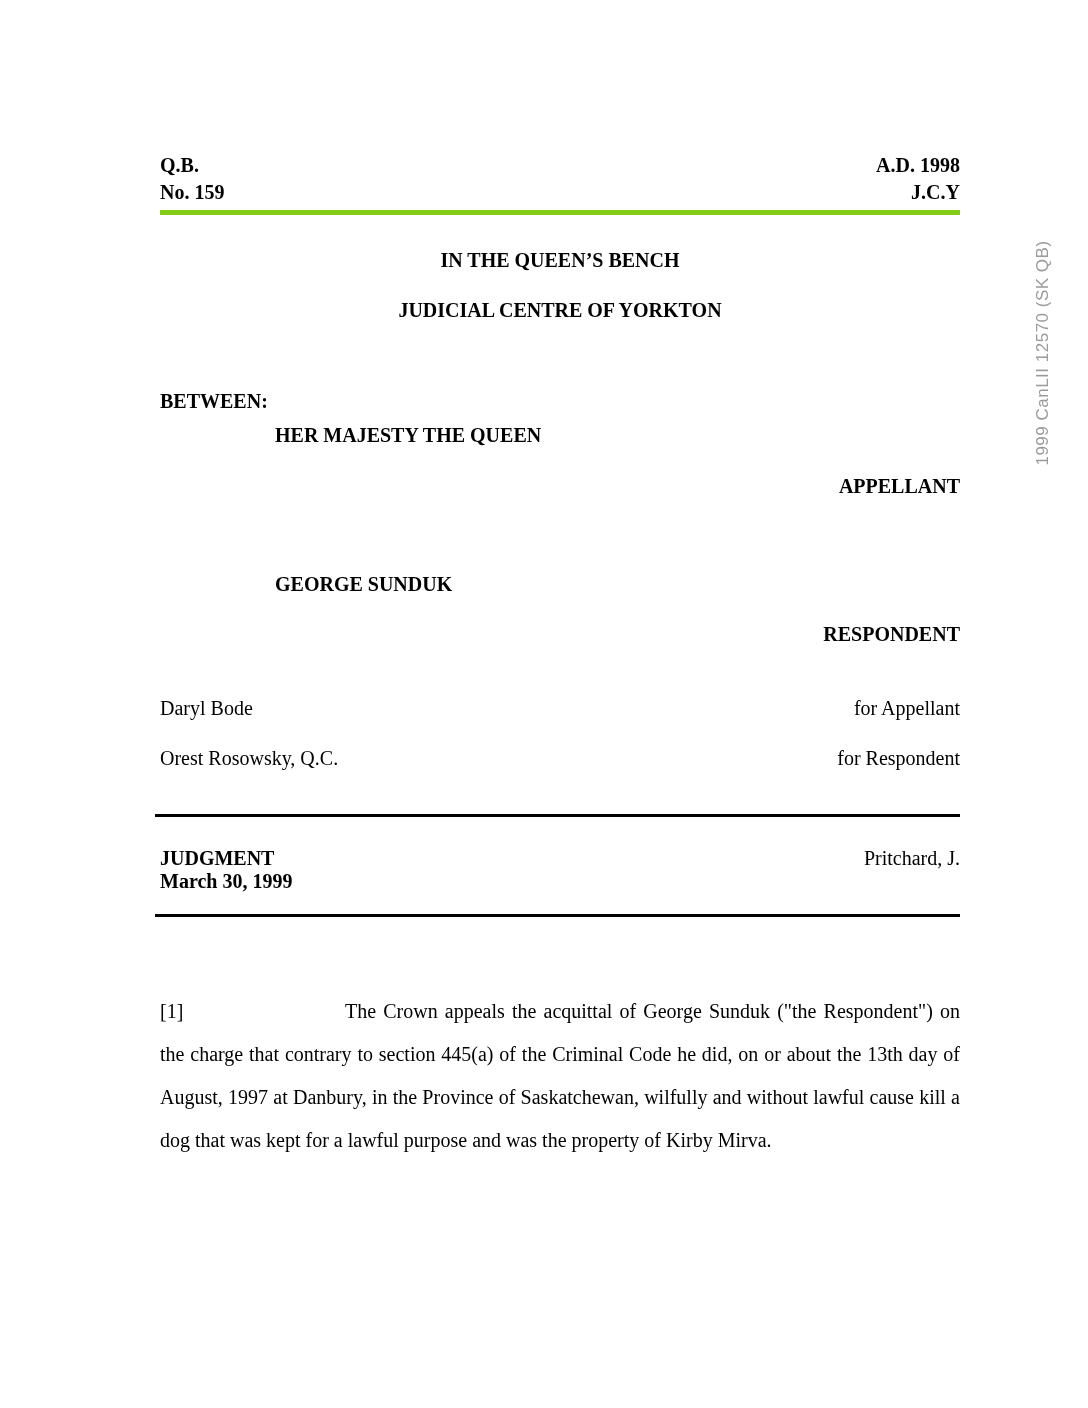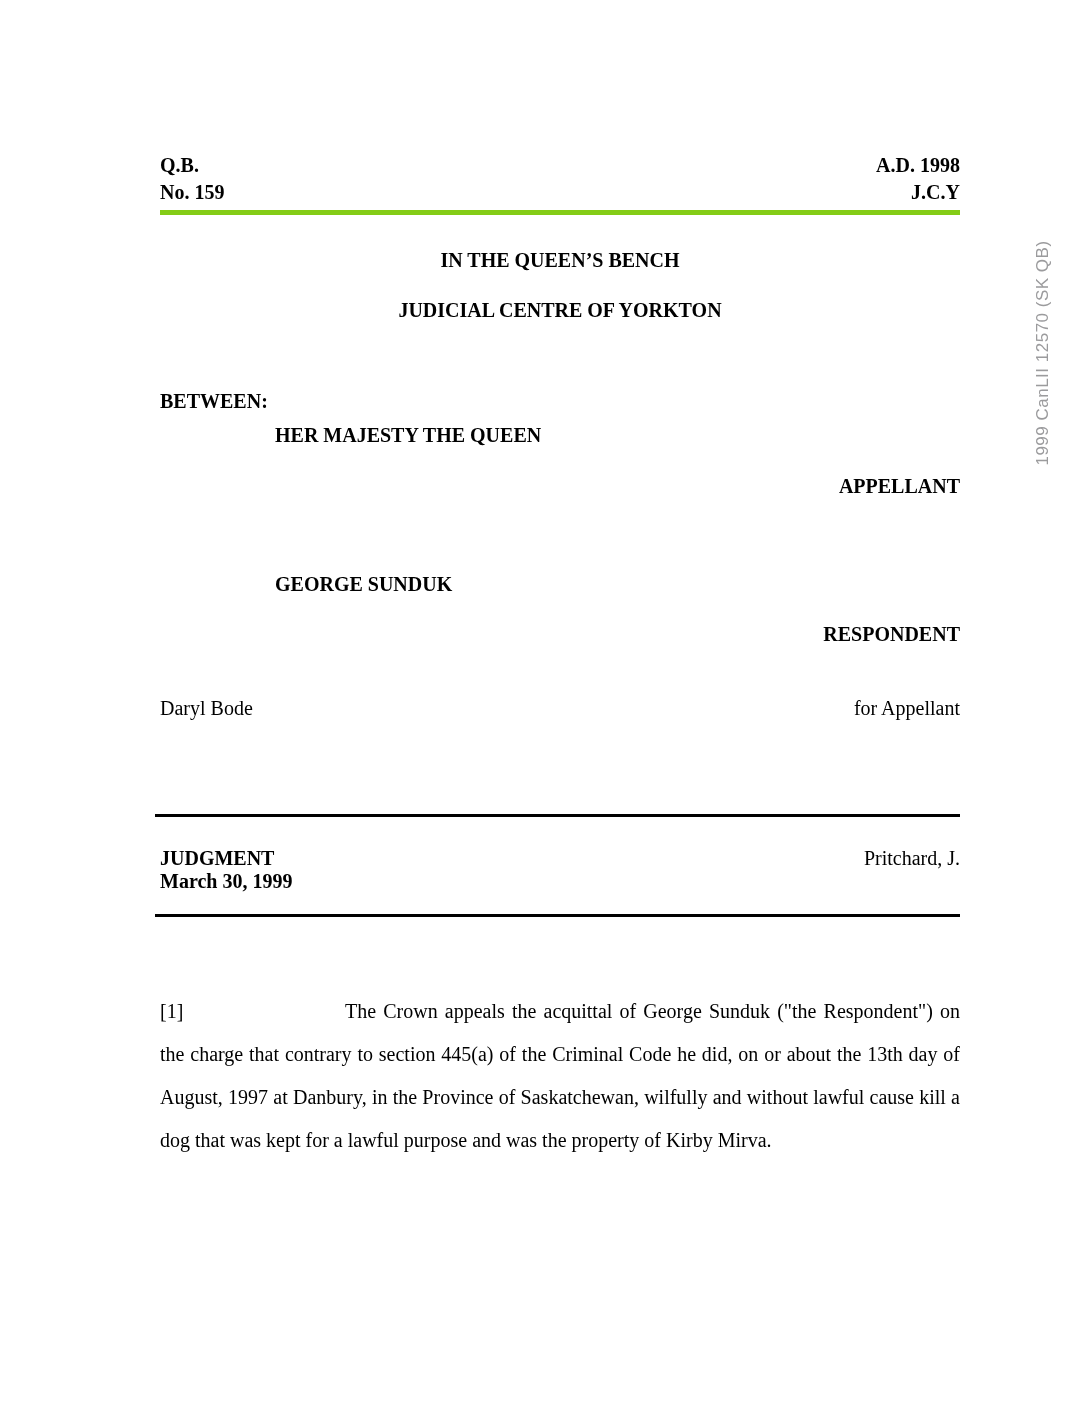--- a/index.html
+++ b/index.html
@@ -107,20 +107,24 @@
   <div class="row bold" style="top:369px;margin-top:20px;">BETWEEN:</div>
   <div class="row bold indent" style="top:423px;">HER MAJESTY THE QUEEN</div>
   <div class="row right bold" style="top:474px;">APPELLANT</div>
   <div class="row bold indent" style="top:572px;">GEORGE SUNDUK</div>
   <div class="row right bold" style="top:622px;">RESPONDENT</div>
 
   <div class="row flex" style="top:696px;">
     <span>Daryl Bode</span>
     <span>for Appellant</span>
   </div>
+  <div class="row flex" style="top:746px;">
+    <span>Orest Rosowsky, Q.C.</span>
+    <span>for Respondent</span>
+  </div>
 
   <div class="hrule" style="top:814px;"></div>
 
   <div class="row flex bold" style="top:846px;">
     <span>JUDGMENT</span>
     <span style="font-weight:normal;">Pritchard, J.</span>
   </div>
   <div class="row bold" style="top:869px;">March 30, 1999</div>
 
   <div class="hrule" style="top:914px;"></div>

